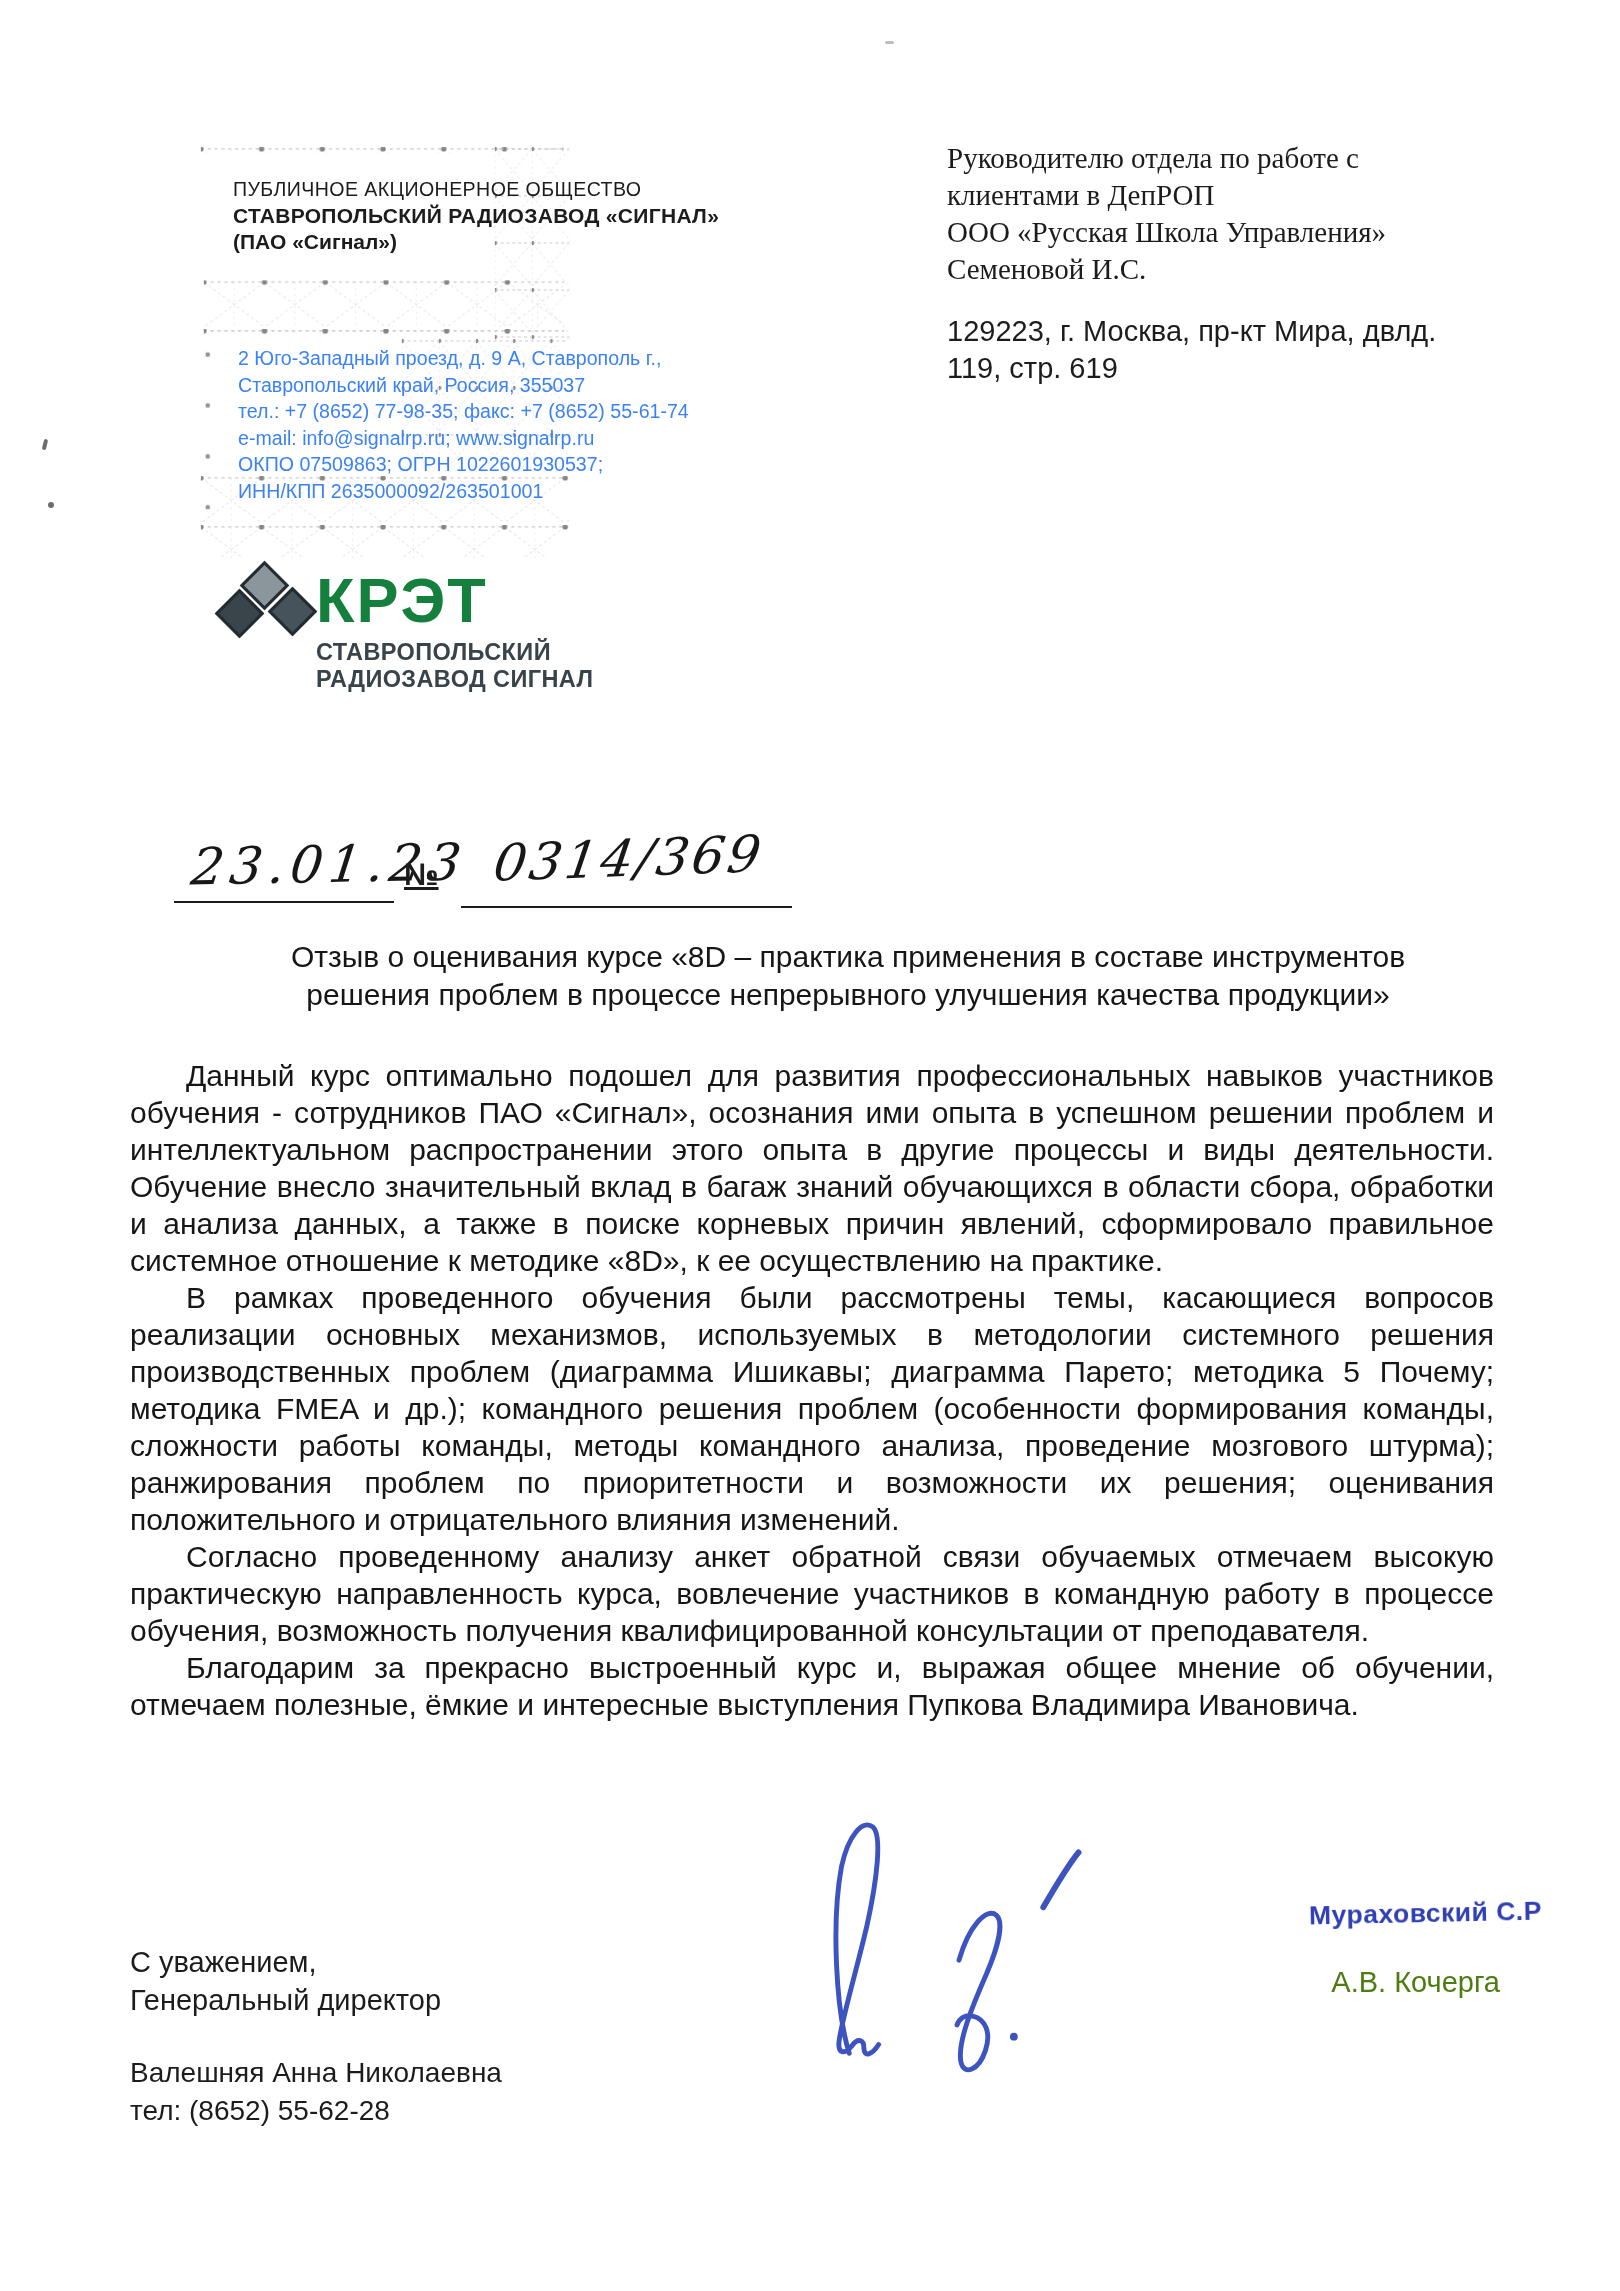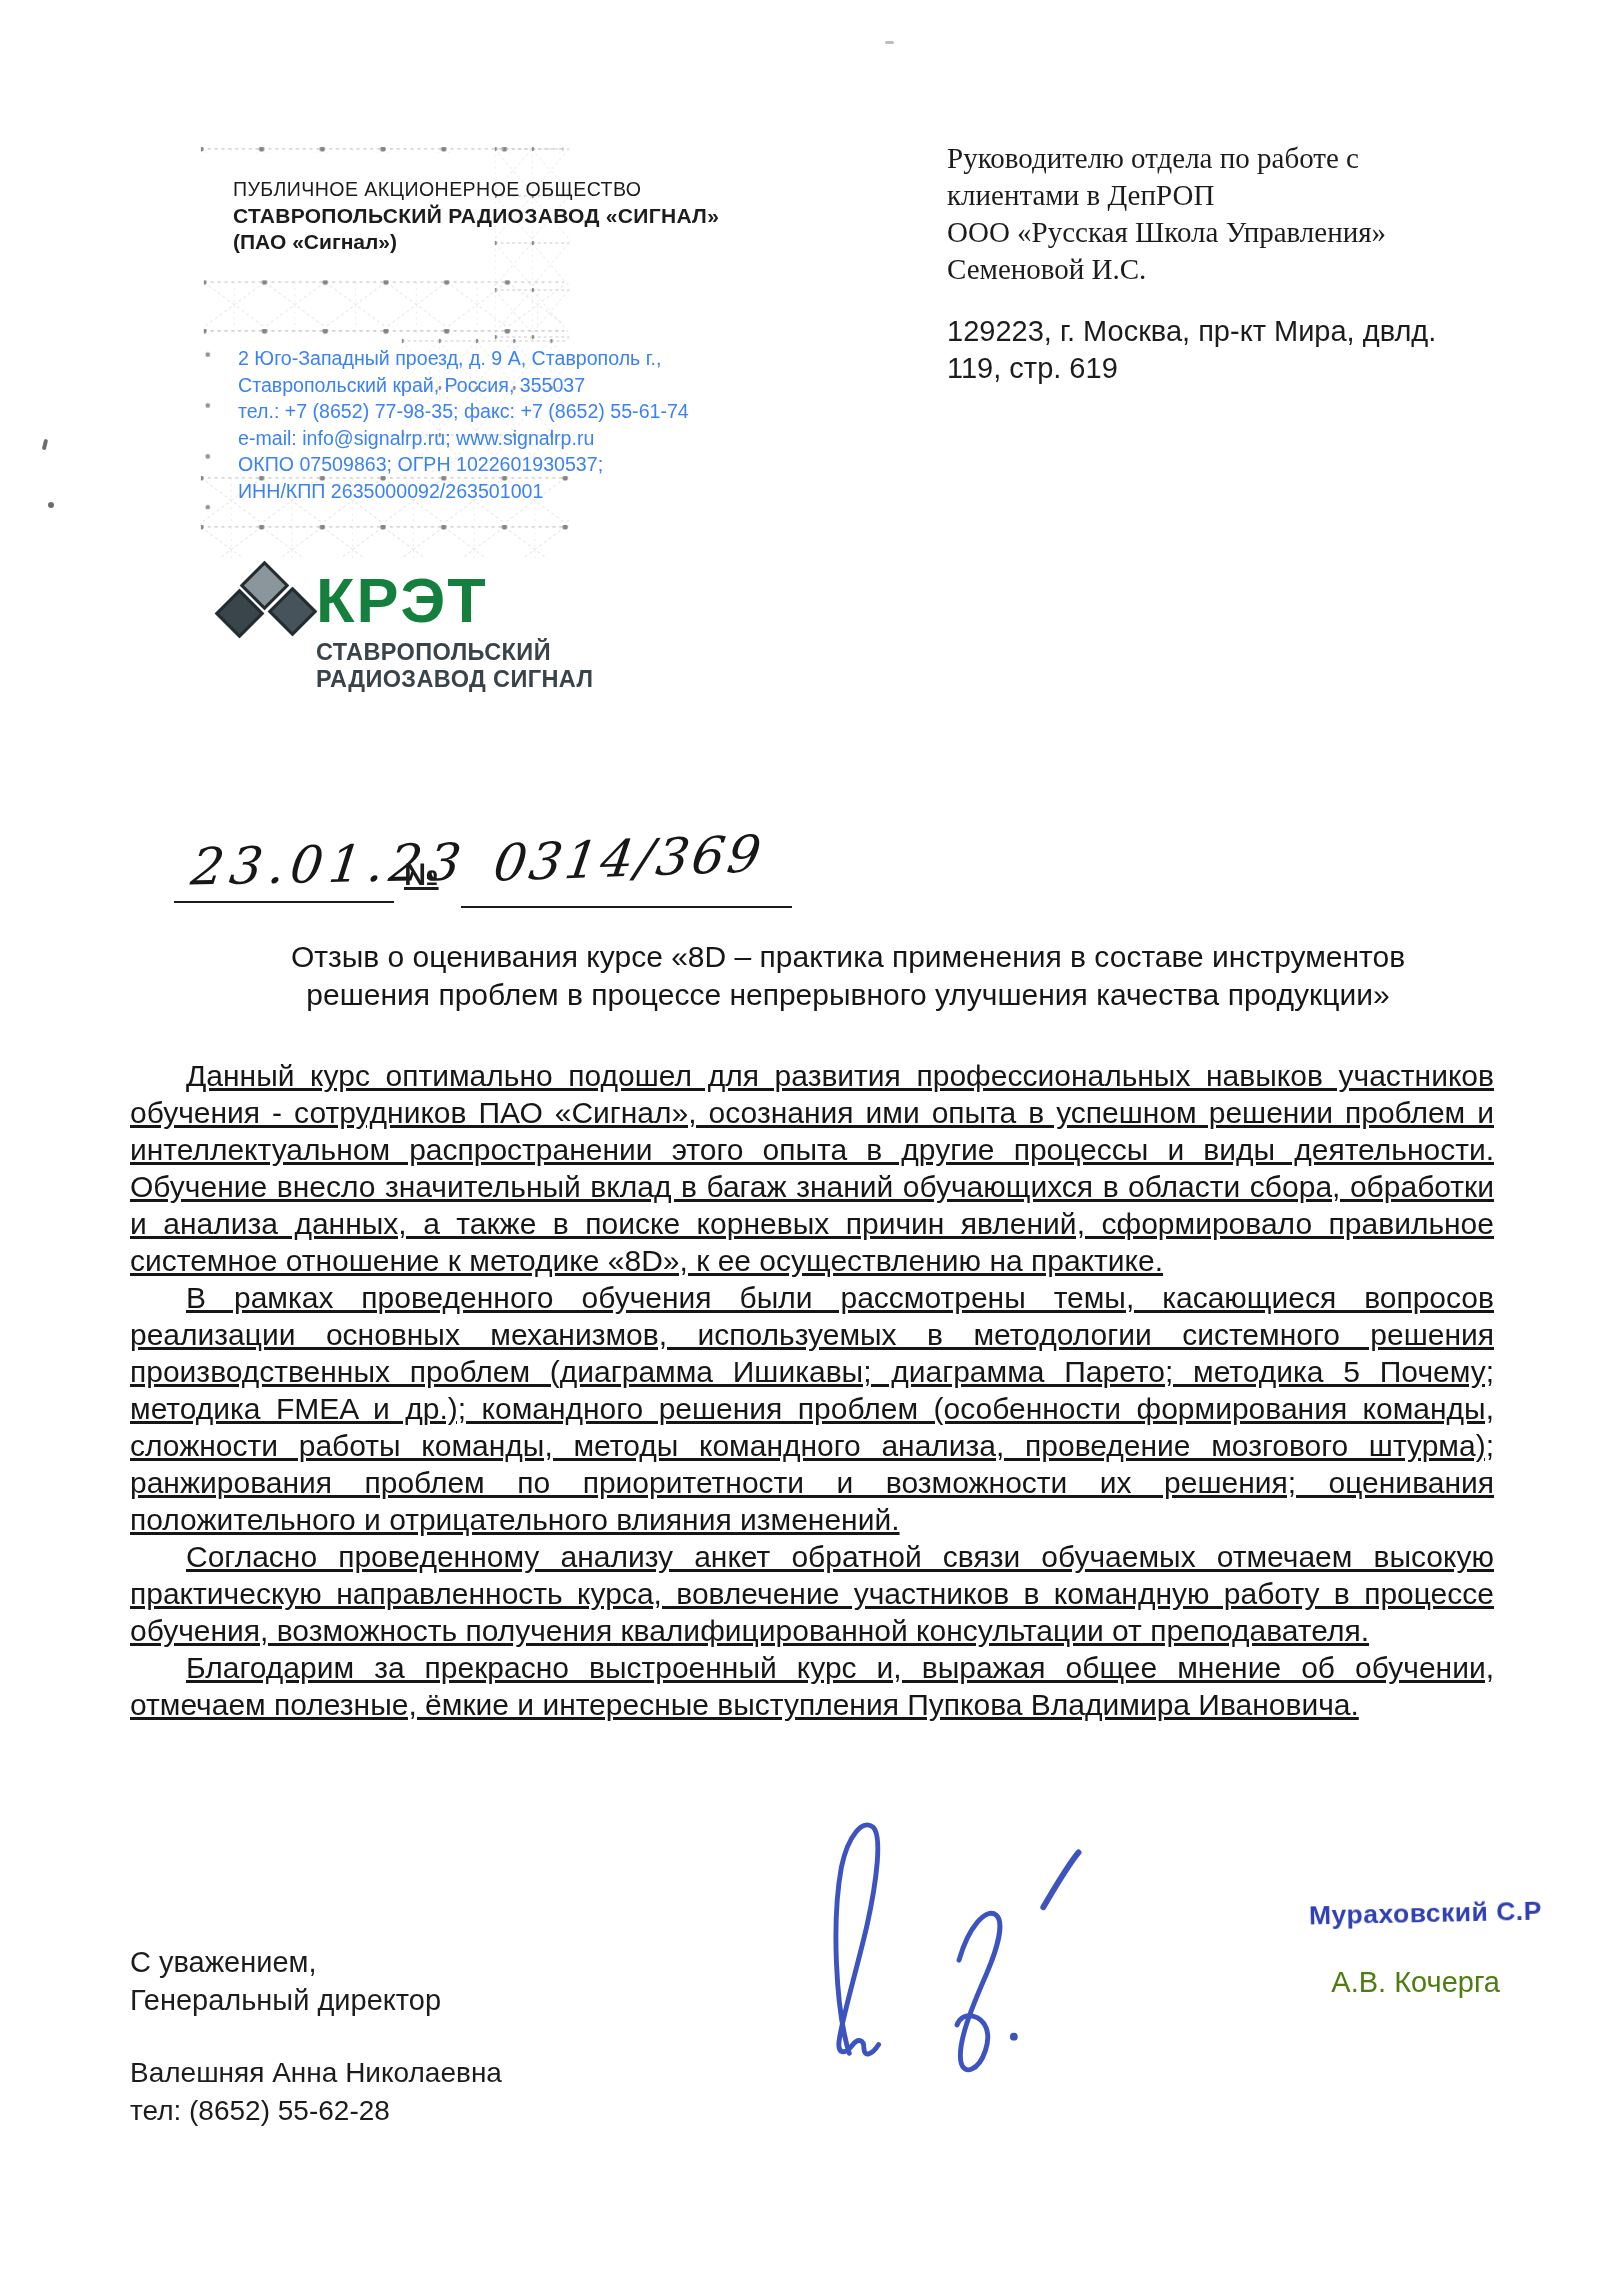--- a/index.html
+++ b/index.html
@@ -30,21 +30,21 @@
   .handwriting{font-family:"DejaVu Serif",serif;font-style:italic;color:#171717;}
   .ref-date{left:192px;top:835px;font-size:51px;letter-spacing:5.9px;transform:skewX(-8deg) rotate(-1deg);}
   .ref-no{left:404px;top:857px;font-size:31px;font-weight:bold;text-decoration:underline;}
   .ref-num{left:495px;top:829px;font-size:51px;letter-spacing:2.9px;transform:skewX(-10deg) rotate(-2deg);}
   .uline{height:2px;background:#1b1b1b;}
   .ul1{left:174px;top:901px;width:220px;}
   .ul2{left:461px;top:906px;width:331px;}
   
   .subject{left:196px;top:938px;width:1304px;text-align:center;font-size:30px;line-height:38px;color:#161616;}
   .body-text{left:130px;top:1057px;width:1364px;font-size:30px;line-height:37px;text-align:justify;color:#161616;}
-  .body-text p{margin:0;text-indent:56px;text-decoration:underline;}
+  .body-text p{margin:0;text-indent:56px;}
   
   .closing{left:130px;top:1943px;font-size:29px;line-height:38px;}
   .sig-svg{left:812px;top:1813px;}
   .stamp{left:1309px;top:1898px;width:235px;font-size:26.5px;font-weight:bold;color:#3040b4;
          filter:blur(0.4px);transform:rotate(-1.2deg);letter-spacing:0.5px;}
   .signer{left:1157px;top:1966px;width:343px;text-align:right;font-size:29px;color:#4d7c0f;}
   .footer-contact{left:130px;top:2054px;font-size:28px;line-height:38px;}
   
   .artifact{background:#6d6d6d;border-radius:2px;}
   .a1{left:43px;top:439px;width:3.9px;height:10.8px;transform:rotate(14deg);}

